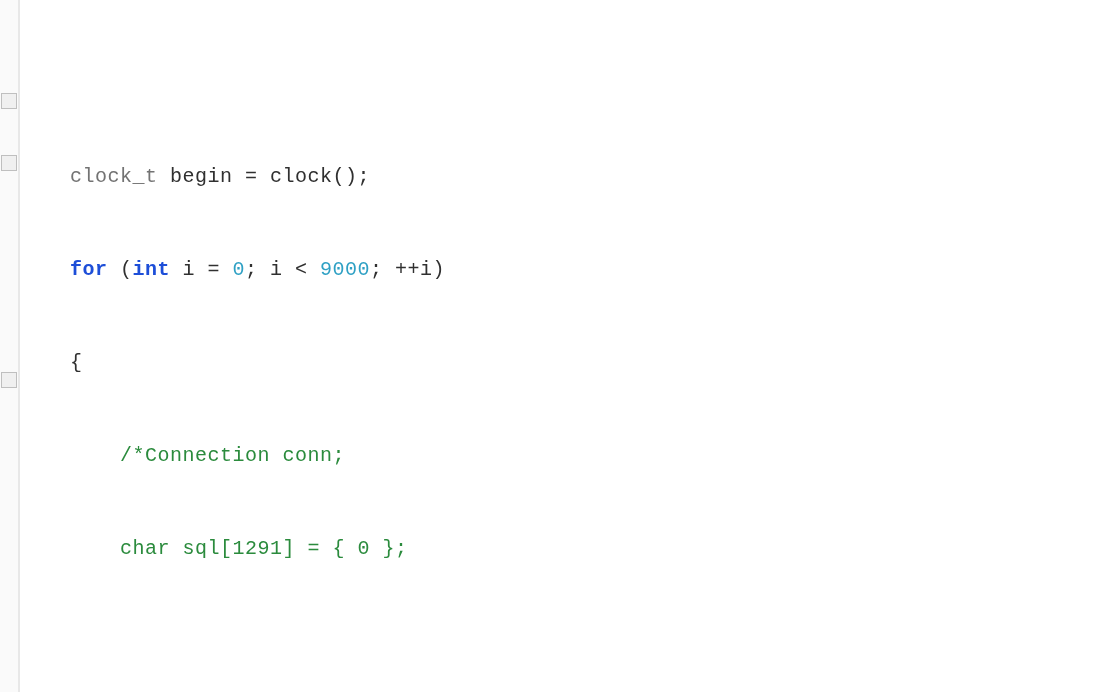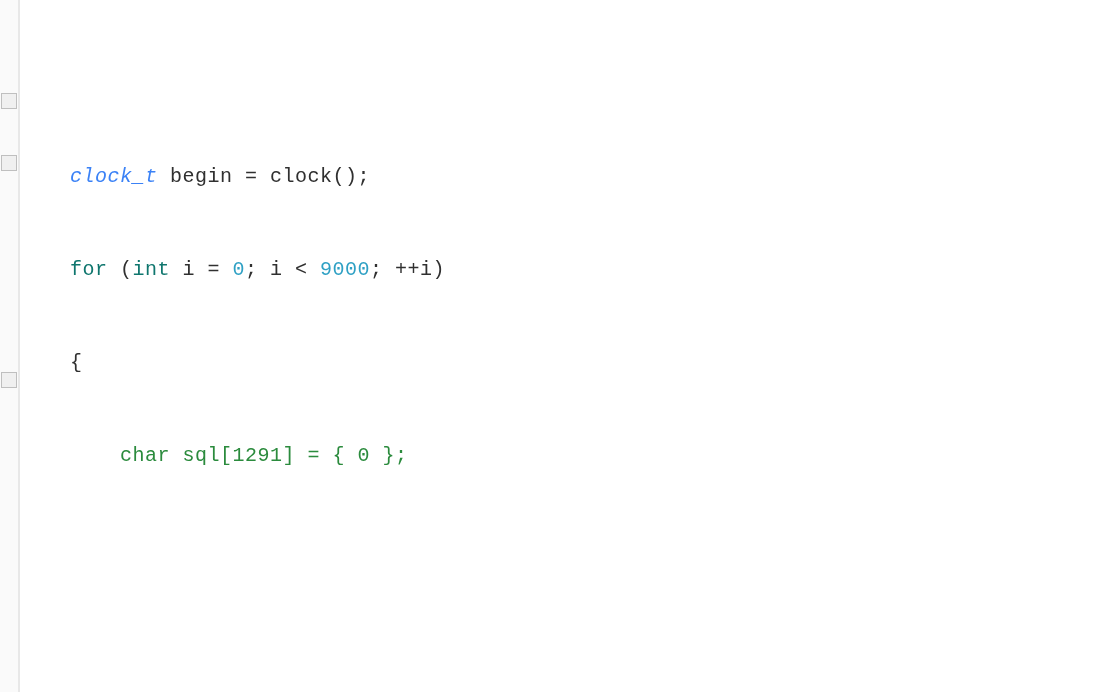--- a/index.html
+++ b/index.html
@@ -35,22 +35,22 @@
     width: 14px;
     height: 14px;
     border: 1px solid #bfbfbf;
     background: #f0f0f0;
     font-size: 11px;
     line-height: 12px;
     text-align: center;
     color: #666;
   }
   
-  .t  { color: #3b82f6; font-style: italic; }   
-  .k  { color: #0f766e; }   
+  .t  { color: #737373; }   
+  .k  { color: #1d4ed8; font-weight: bold; }   
   .n  { color: #2ea0c4; }   
   .c  { color: #2b8b3d; }
   .hl {
     position: absolute;
     left: 18px;
     right: 0;
     height: 31px;
     background: #fcfaf0;
     border-top: 1px solid #eeeae0;
     border-bottom: 1px solid #eeeae0;
@@ -65,20 +65,21 @@
   <div class="gutter">
     <div class="gutter-mark" style="top: 93px;"></div>
     <div class="gutter-mark" style="top: 155px;"></div>
     <div class="gutter-mark" style="top: 372px;"></div>
   </div>
   <div class="hl" style="top: 502px;"></div>
 
   <span class="ln"><span class="t">clock_t</span><span> begin = clock();</span></span>
   <span class="ln"><span class="k">for</span><span> (</span><span class="k">int</span><span> i = </span><span class="n">0</span><span>; i &lt; </span><span class="n">9000</span><span>; ++i)</span></span>
   <span class="ln"><span>{</span></span>
+  <span class="ln"><span>    </span><span class="c">/*Connection conn;</span></span>
   <span class="ln"><span>    </span><span class="c">char sql[1291] = { 0 };</span></span>
   
   
   
   
   
   
   
   
   

